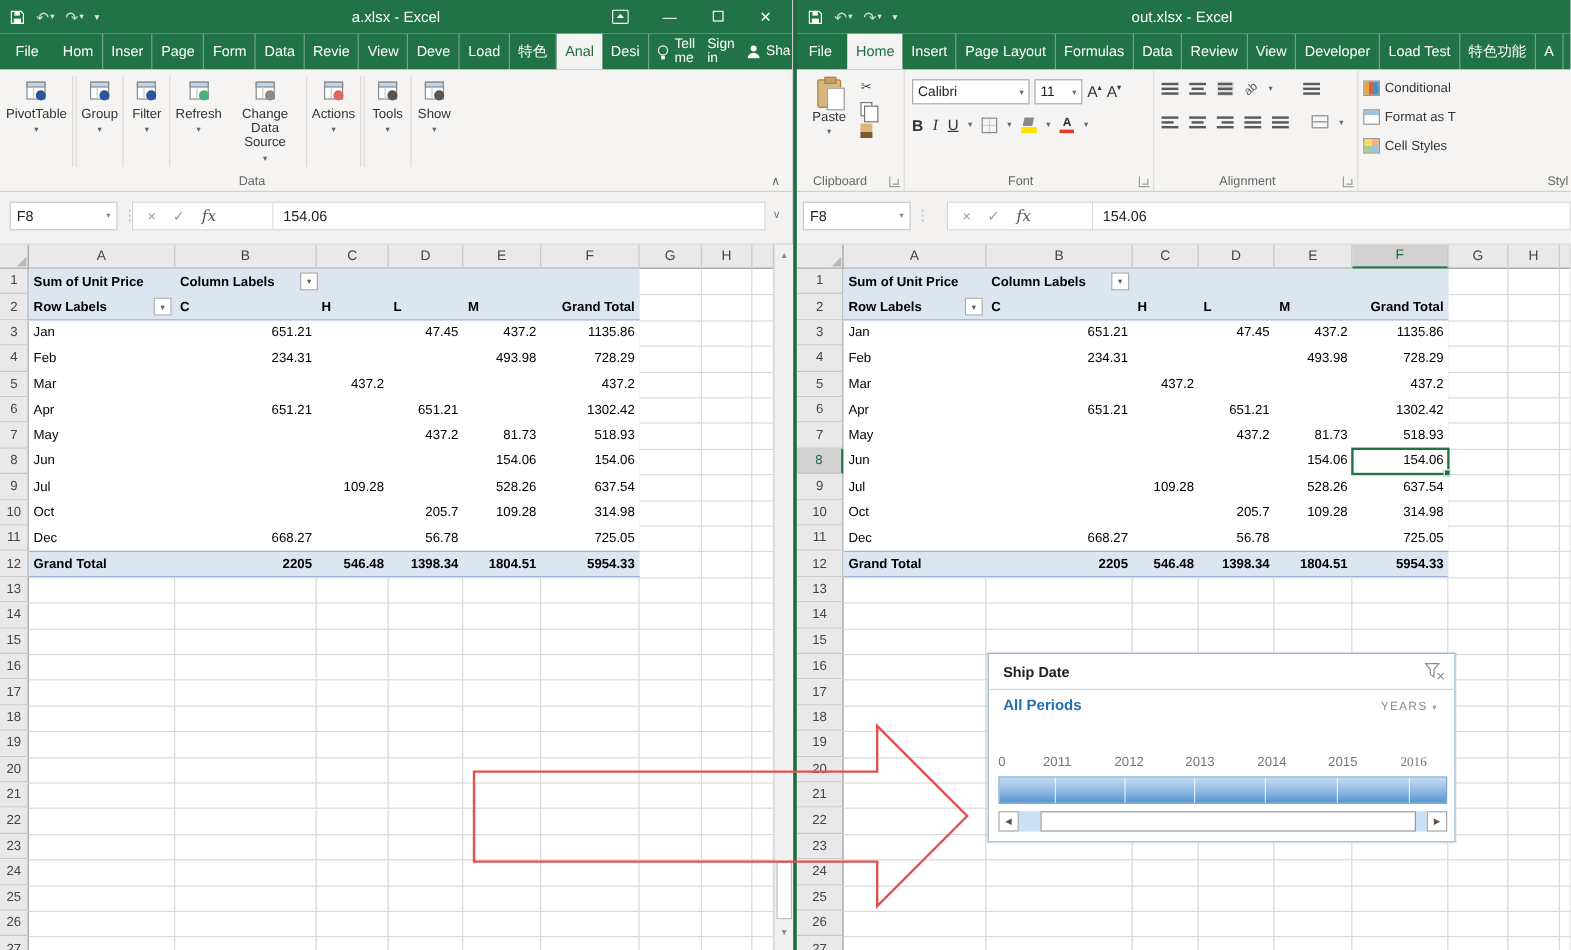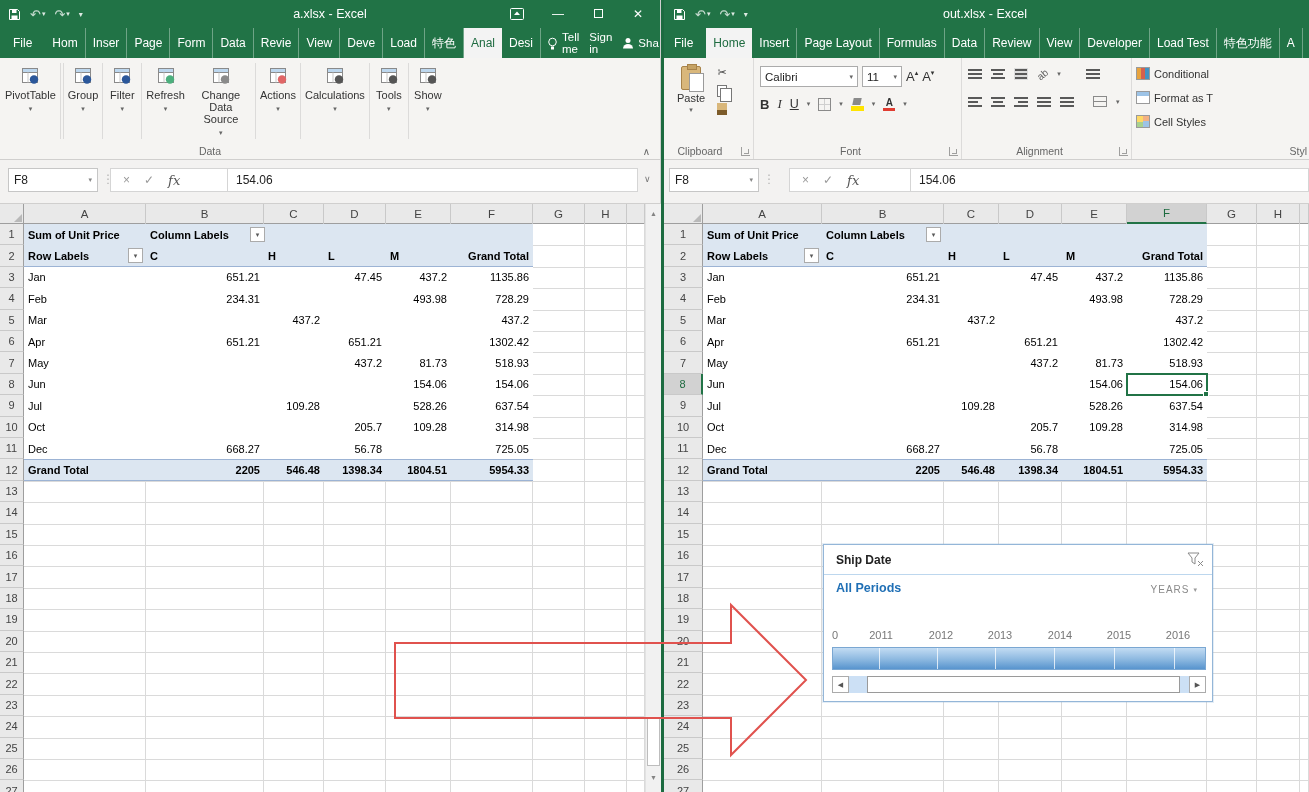--- a/index.html
+++ b/index.html
@@ -299,32 +299,20 @@
                 <rect x="3.5" y="3.5" width="15" height="14" fill="#fff" stroke="#8a8a8a"></rect>
                 <rect x="3.5" y="3.5" width="15" height="4" fill="#bdd7ee" stroke="#8a8a8a"></rect>
                 <line x1="9" y1="7.5" x2="9" y2="17.5" stroke="#c9c9c9"></line>
                 <circle cx="15" cy="14.5" r="4.2" fill="#e06666"></circle>
               </svg>
             </span>
             <span>Actions</span>
             <span class="cv">▾</span>
           </div>
           <div class="rib-sep"></div>
-          <div class="rib-btn">
-            <span>
-              <svg width="22" height="22">
-                <rect x="3.5" y="3.5" width="15" height="14" fill="#fff" stroke="#8a8a8a"></rect>
-                <rect x="3.5" y="3.5" width="15" height="4" fill="#bdd7ee" stroke="#8a8a8a"></rect>
-                <line x1="9" y1="7.5" x2="9" y2="17.5" stroke="#c9c9c9"></line>
-                <circle cx="15" cy="14.5" r="4.2" fill="#555555"></circle>
-              </svg>
-            </span>
-            <span>Calculations</span>
-            <span class="cv">▾</span>
-          </div>
           <div class="rib-sep"></div>
           <div class="rib-btn">
             <span>
               <svg width="22" height="22">
                 <rect x="3.5" y="3.5" width="15" height="14" fill="#fff" stroke="#8a8a8a"></rect>
                 <rect x="3.5" y="3.5" width="15" height="4" fill="#bdd7ee" stroke="#8a8a8a"></rect>
                 <line x1="9" y1="7.5" x2="9" y2="17.5" stroke="#c9c9c9"></line>
                 <circle cx="15" cy="14.5" r="4.2" fill="#555555"></circle>
               </svg>
             </span>
@@ -871,21 +859,21 @@
       <span>YEARS</span>
         <span class="cv">▾</span>
     </div>
     <div id="tl-ticks">
         <div class="tl-tick" style="left: 11px;">0</div>
         <div class="tl-tick" style="left: 57px;">2011</div>
         <div class="tl-tick" style="left: 117px;">2012</div>
         <div class="tl-tick" style="left: 176px;">2013</div>
         <div class="tl-tick" style="left: 236px;">2014</div>
         <div class="tl-tick" style="left: 295px;">2015</div>
-        <div class="tl-tick" style="left: 354px;">2016</div>
+        <div class="tl-tick" style="left: 354px; font-family: Liberation Serif, serif;">2016</div>
       </div>
     <div class="tl-bar" id="tl-bar">
         <div class="tl-seg" style="left: 46px;"></div>
         <div class="tl-seg" style="left: 104px;"></div>
         <div class="tl-seg" style="left: 162px;"></div>
         <div class="tl-seg" style="left: 221px;"></div>
         <div class="tl-seg" style="left: 281px;"></div>
         <div class="tl-seg" style="left: 341px;"></div>
       </div>
     <div class="tl-scroll">

